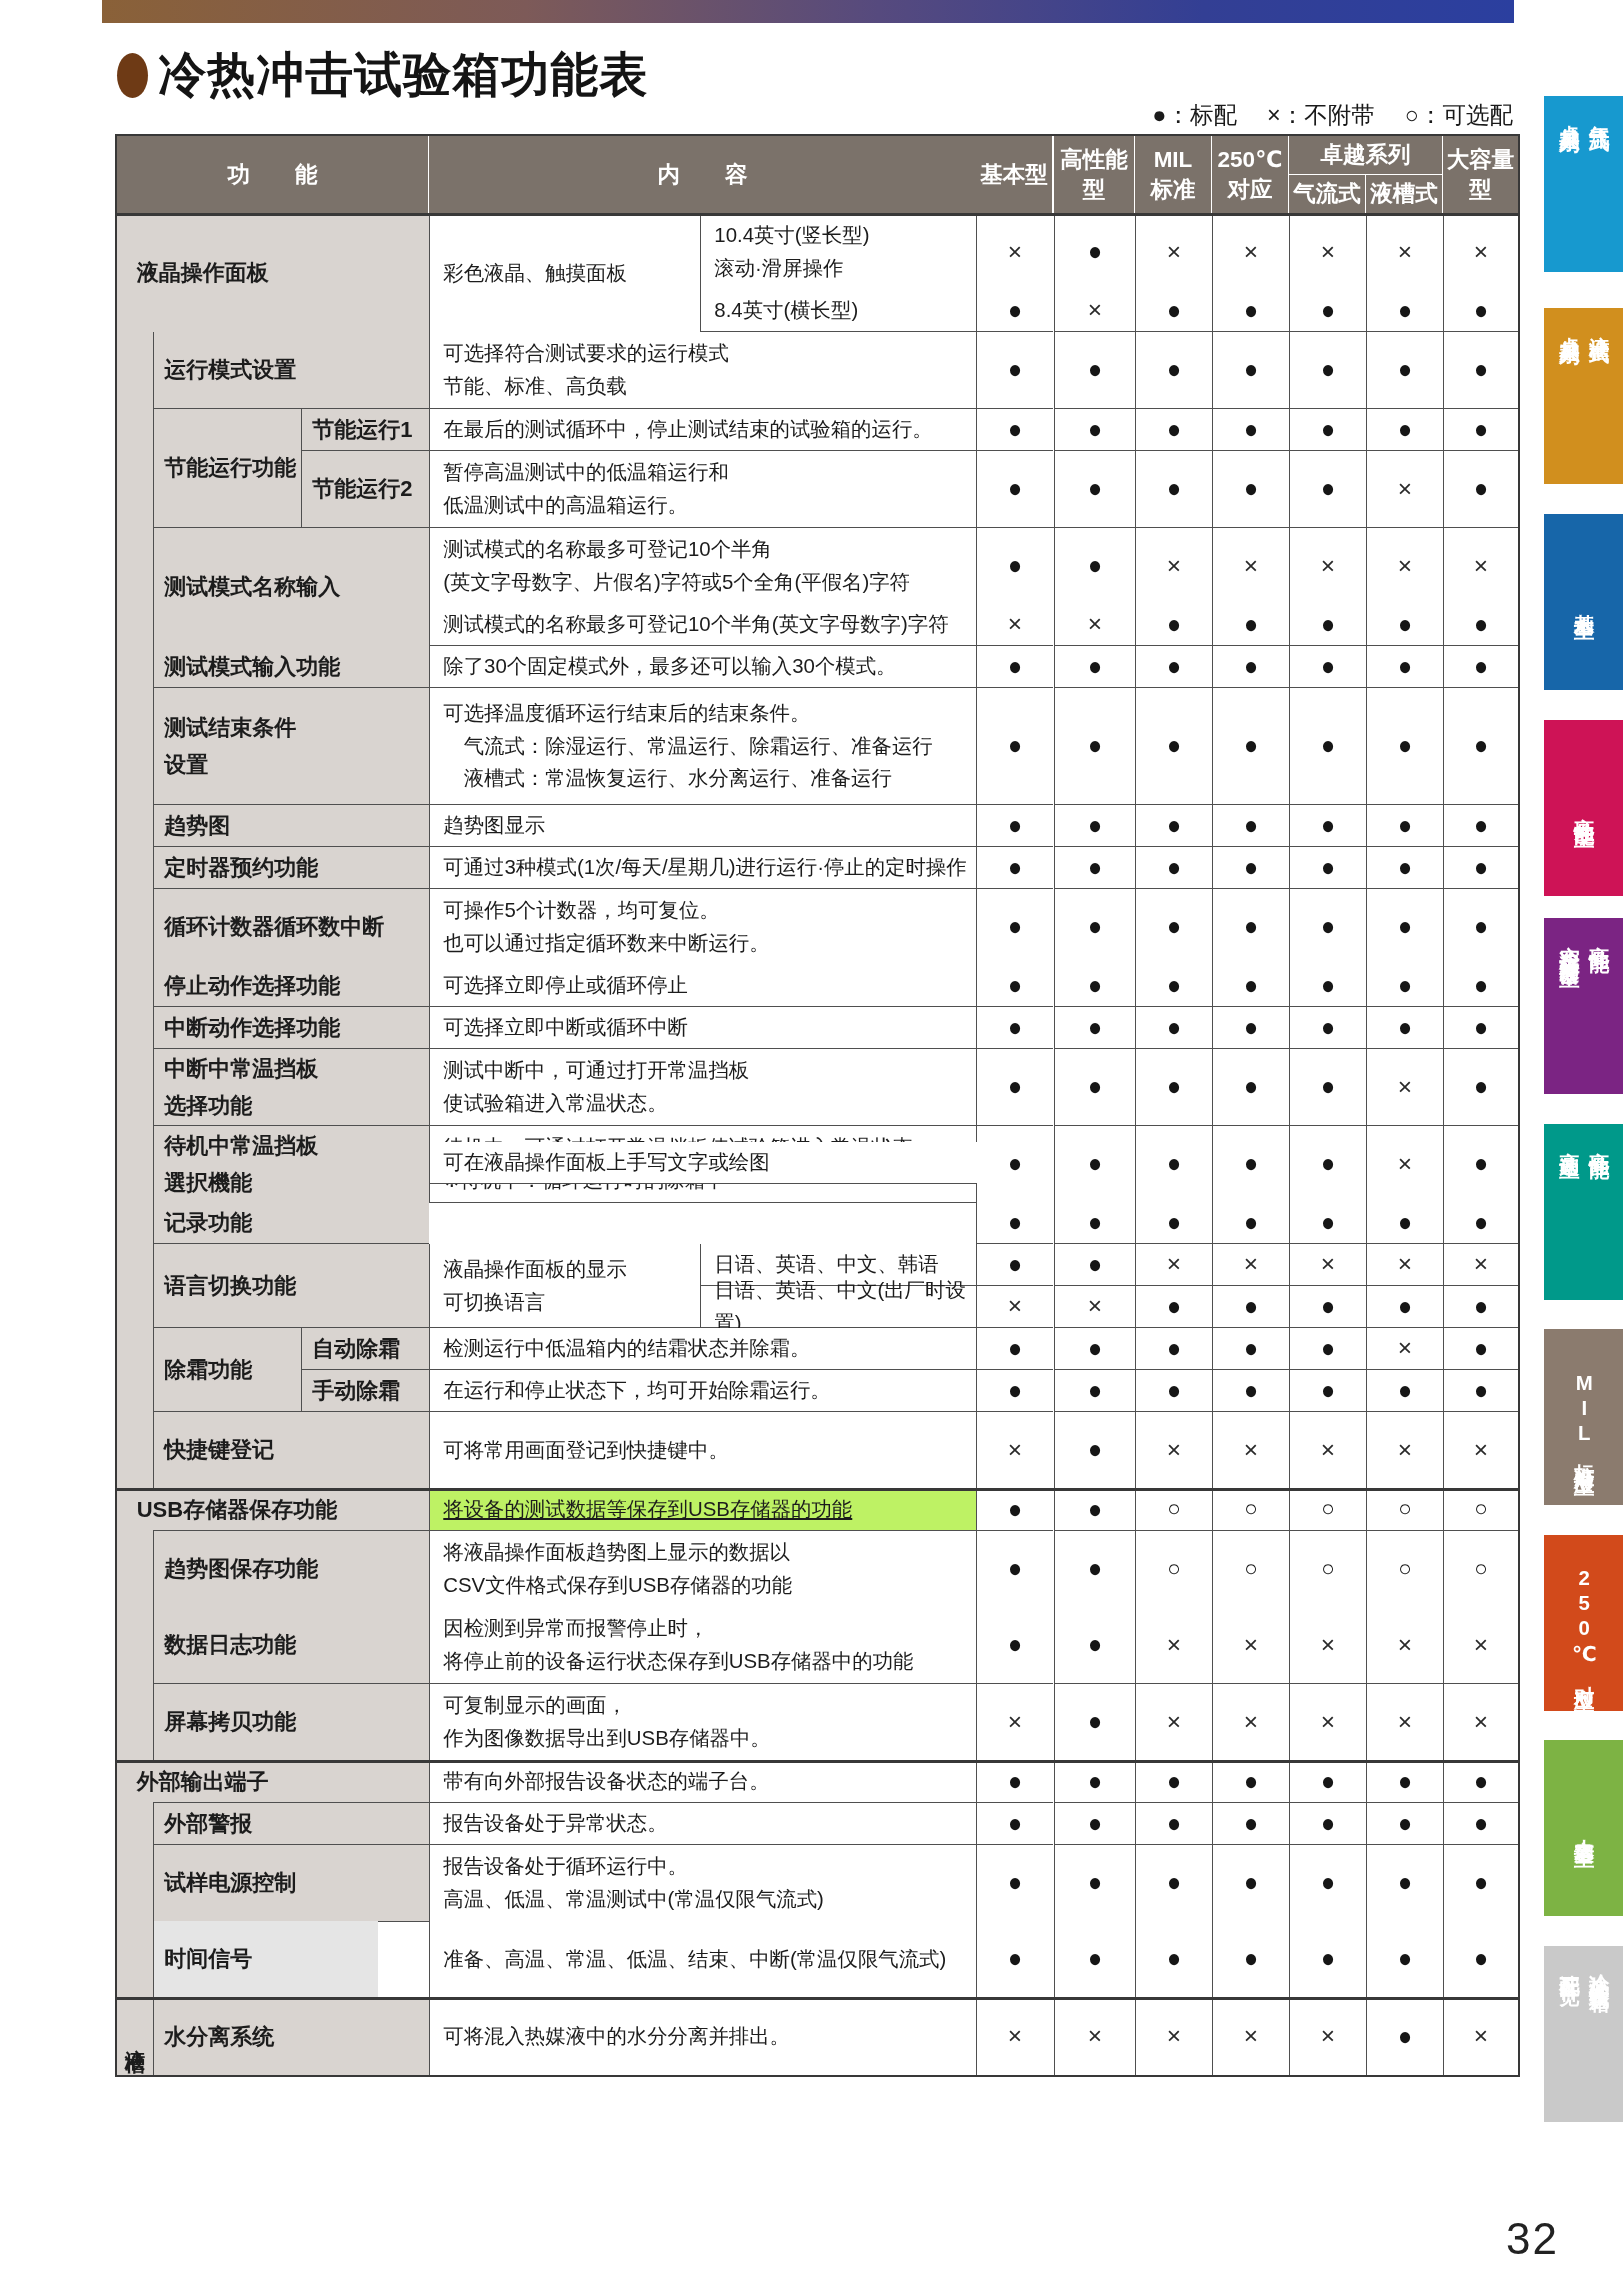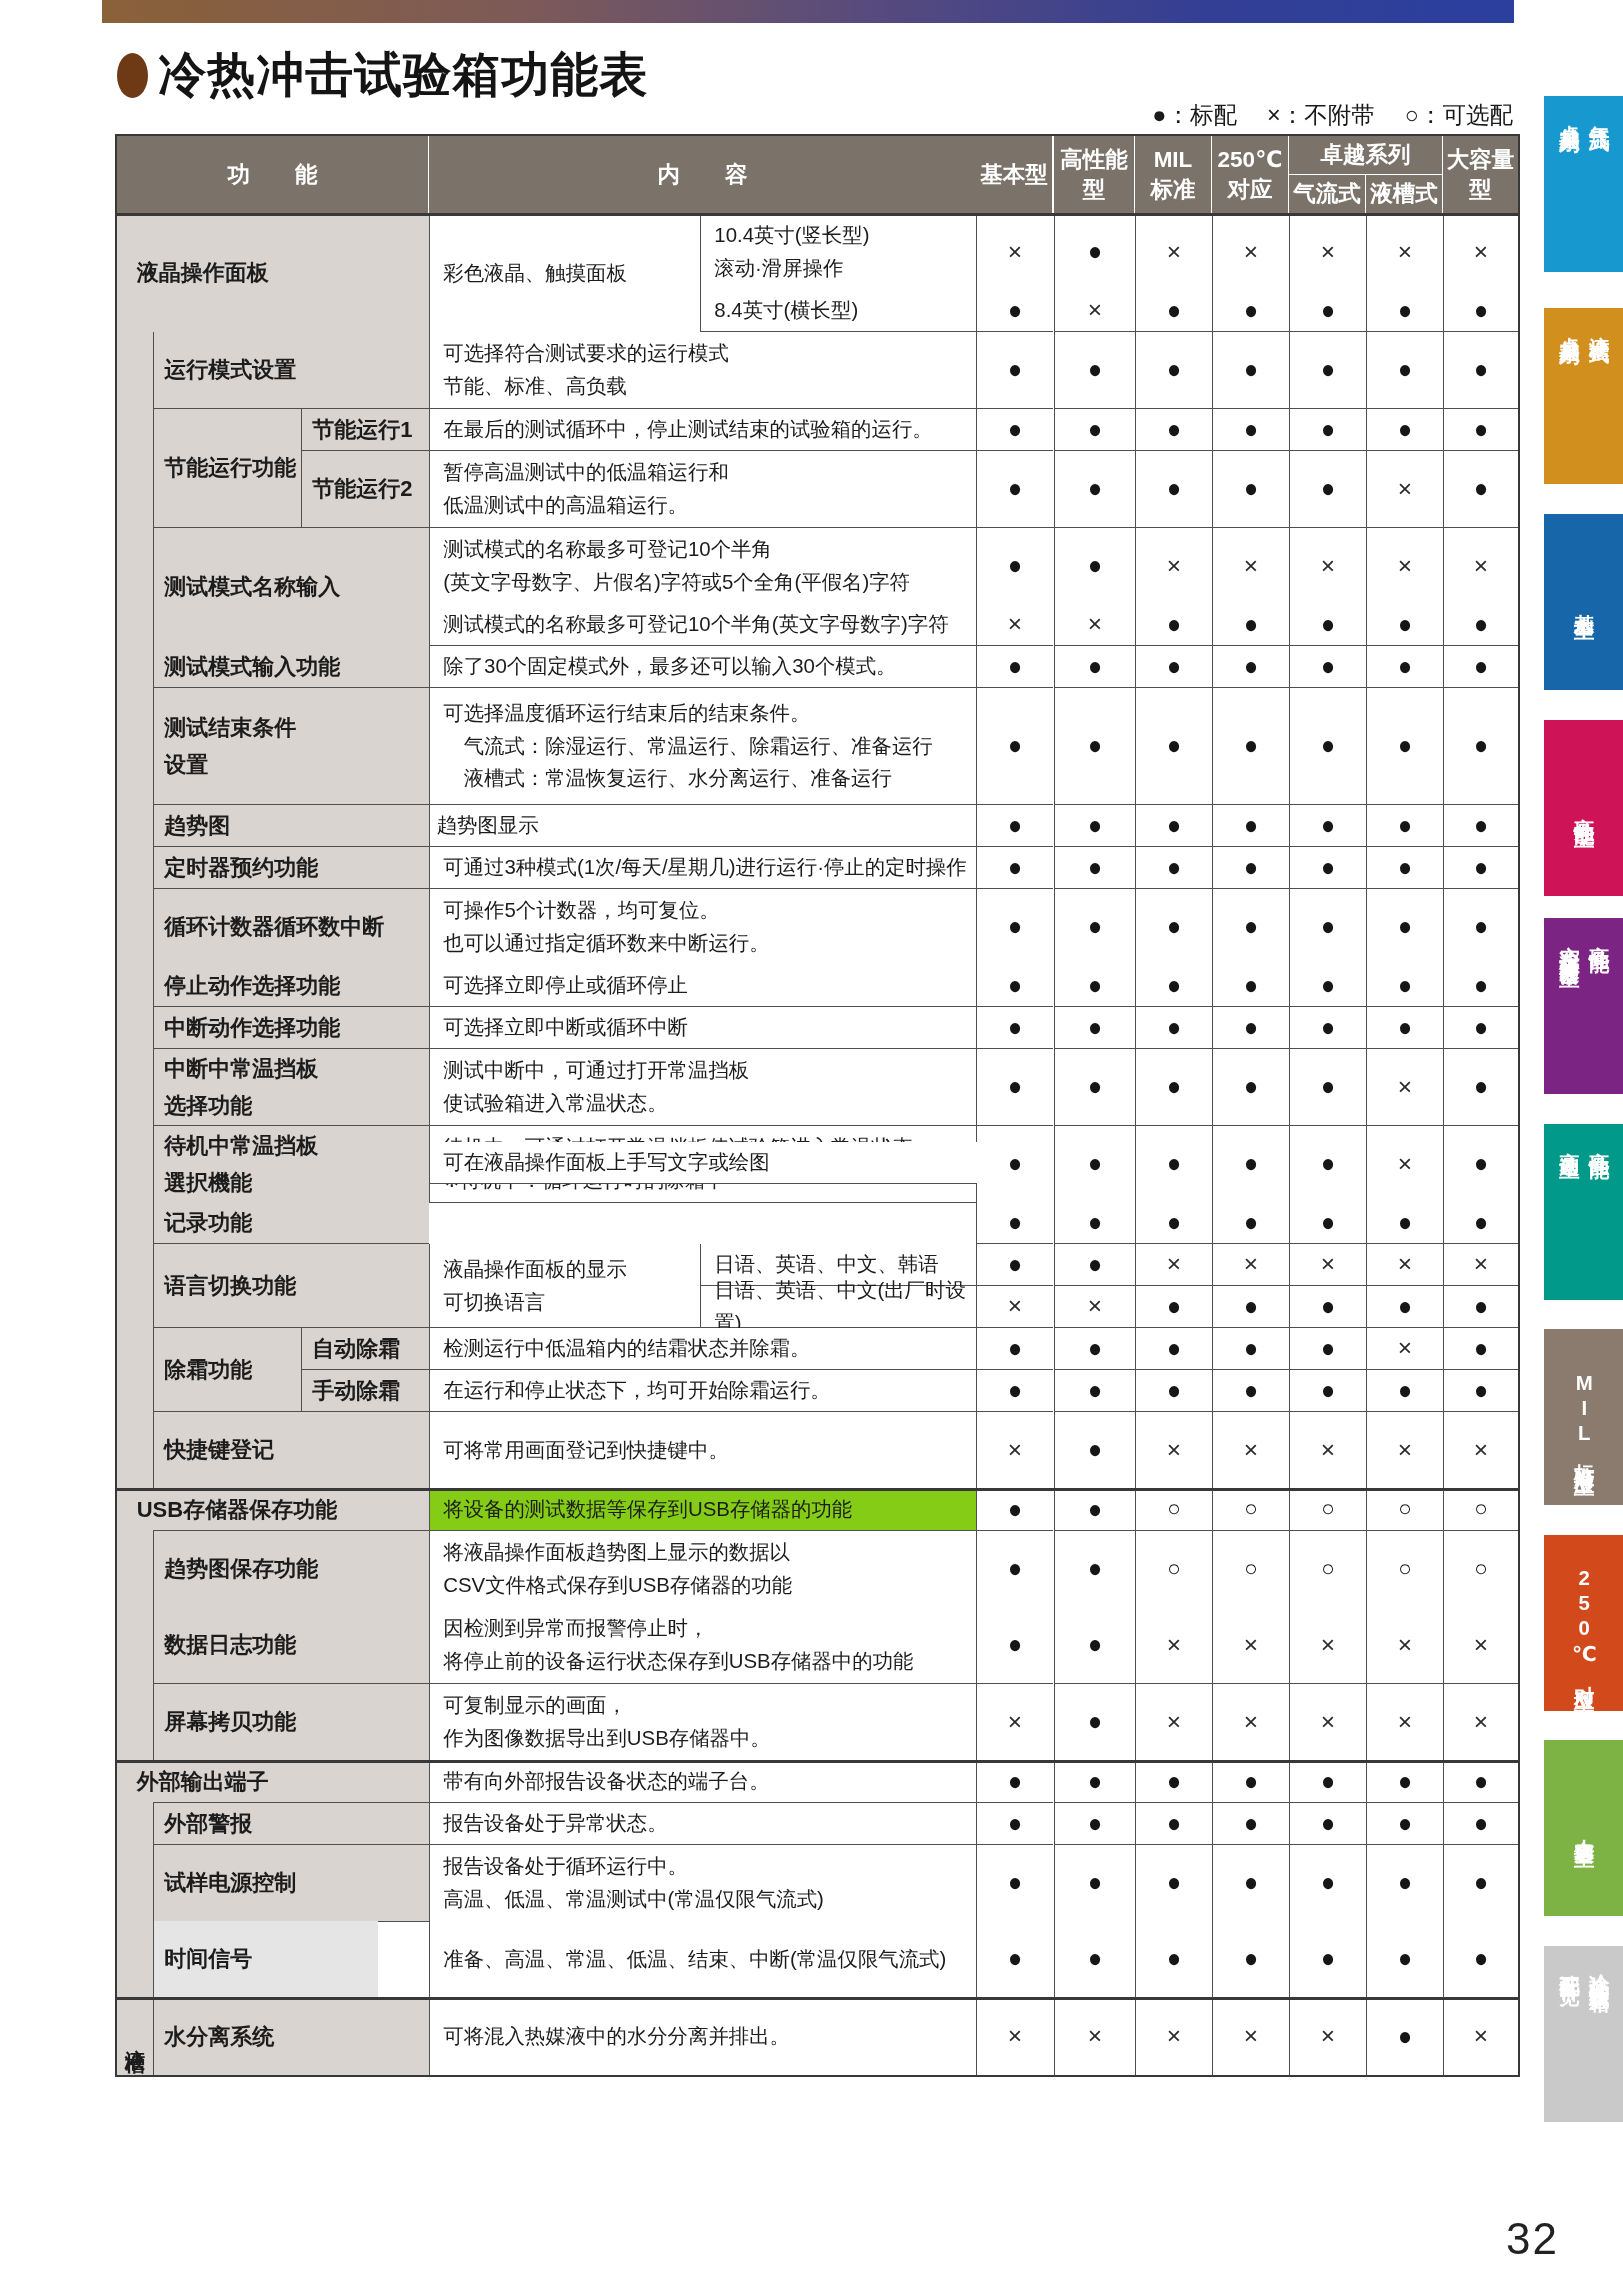--- a/index.html
+++ b/index.html
@@ -388,21 +388,21 @@
         <span class="mk mk-d">●</span>
       </div>
       <div class="cell mkcell" style="left: 1326px; top: 552px; width: 75px; height: 117px; background: rgb(255, 255, 255); border-left: 1px solid rgb(79, 79, 79); border-bottom: 1px solid rgb(79, 79, 79);">
         <span class="mk mk-d">●</span>
       </div>
       <div class="cell " style="left: 36px; top: 669px; width: 276px; height: 42px; background: rgb(217, 212, 208); border-left: 1px solid rgb(79, 79, 79); border-bottom: 1px solid rgb(79, 79, 79);">
         <div class="txt fn-txt">
           <div>趋势图</div>
         </div>
       </div>
-      <div class="cell " style="left: 312px; top: 669px; width: 548px; height: 42px; background: rgb(255, 255, 255); border-left: 1px solid rgb(79, 79, 79); border-bottom: 1px solid rgb(79, 79, 79); align-items: center;">
+      <div class="cell " style="left: 312px; top: 669px; width: 548px; height: 42px; background: rgb(255, 255, 255); border-left: 1px solid rgb(79, 79, 79); border-bottom: 1px solid rgb(79, 79, 79);">
         <div class="txt ct-txt">
           <div>趋势图显示</div>
         </div>
       </div>
       <div class="cell mkcell" style="left: 859px; top: 669px; width: 77px; height: 42px; background: rgb(255, 255, 255); border-left: 1px solid rgb(79, 79, 79); border-bottom: 1px solid rgb(79, 79, 79);">
         <span class="mk mk-d">●</span>
       </div>
       <div class="cell mkcell" style="left: 937px; top: 669px; width: 81px; height: 42px; background: rgb(255, 255, 255); border-left: 1px solid rgb(79, 79, 79); border-bottom: 1px solid rgb(79, 79, 79);">
         <span class="mk mk-d">●</span>
       </div>
@@ -803,21 +803,21 @@
       </div>
       <div class="cell mkcell" style="left: 1326px; top: 1276px; width: 75px; height: 77px; background: rgb(255, 255, 255); border-left: 1px solid rgb(79, 79, 79); border-bottom: 1px solid rgb(79, 79, 79);">
         <span class="mk mk-x">×</span>
       </div>
       <div class="cell " style="left: 0px; top: 1353px; width: 36px; height: 272px; background: rgb(217, 212, 208);"></div>
       <div class="cell " style="left: 36px; top: 1353px; width: 276px; height: 42px; background: rgb(217, 212, 208); border-bottom: 1px solid rgb(79, 79, 79);">
         <div class="txt fn-txt fn-top-txt">
           <div>USB存储器保存功能</div>
         </div>
       </div>
-      <div class="cell " style="left: 312px; top: 1353px; width: 548px; height: 42px; background: #84cc16; border-left: 1px solid rgb(79, 79, 79); border-bottom: 1px solid rgb(79, 79, 79);">
+      <div class="cell " style="left: 312px; top: 1353px; width: 548px; height: 42px; background: #bef264; border-left: 1px solid rgb(79, 79, 79); border-bottom: 1px solid rgb(79, 79, 79); text-decoration: underline;">
         <div class="txt ct-txt">
           <div>将设备的测试数据等保存到USB存储器的功能</div>
         </div>
       </div>
       <div class="cell mkcell" style="left: 859px; top: 1353px; width: 77px; height: 42px; background: rgb(255, 255, 255); border-left: 1px solid rgb(79, 79, 79); border-bottom: 1px solid rgb(79, 79, 79);">
         <span class="mk mk-d">●</span>
       </div>
       <div class="cell mkcell" style="left: 937px; top: 1353px; width: 81px; height: 42px; background: rgb(255, 255, 255); border-left: 1px solid rgb(79, 79, 79); border-bottom: 1px solid rgb(79, 79, 79);">
         <span class="mk mk-d">●</span>
       </div>

